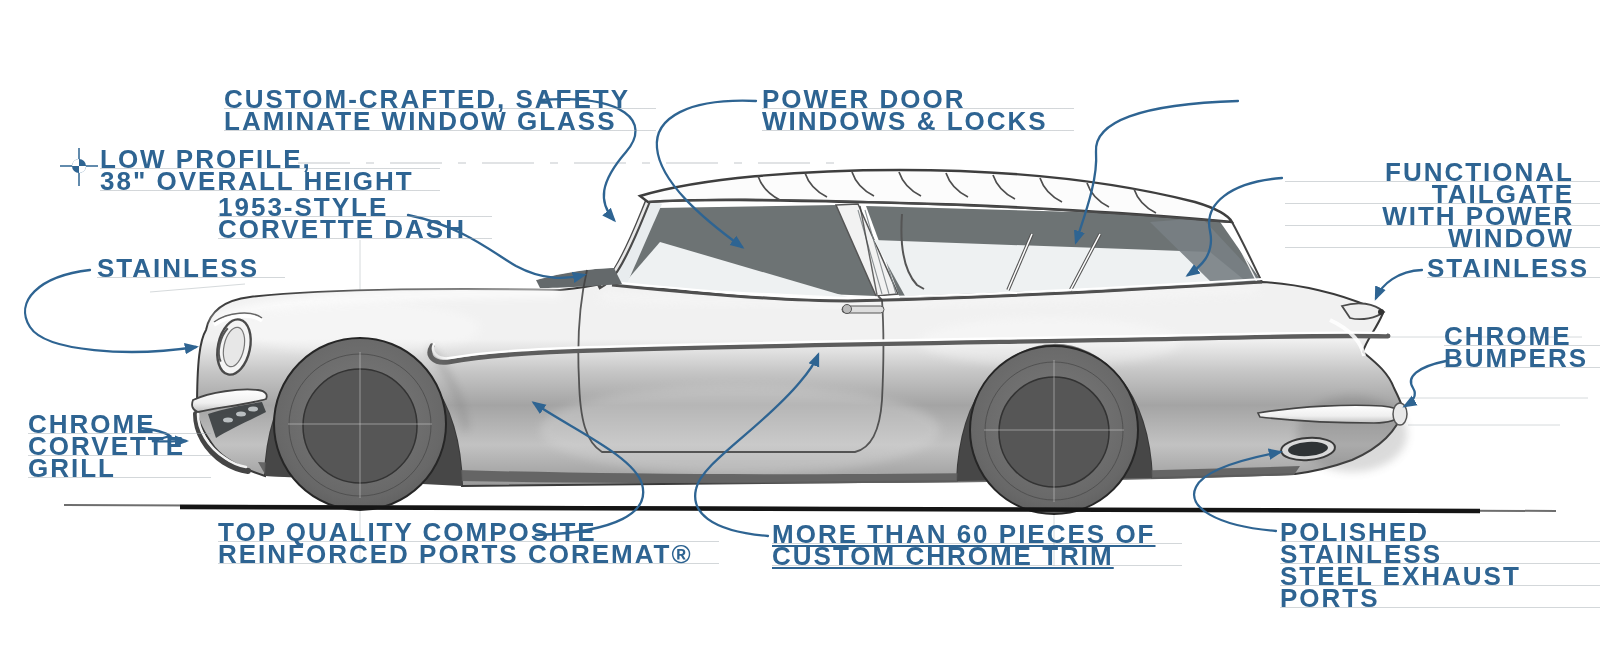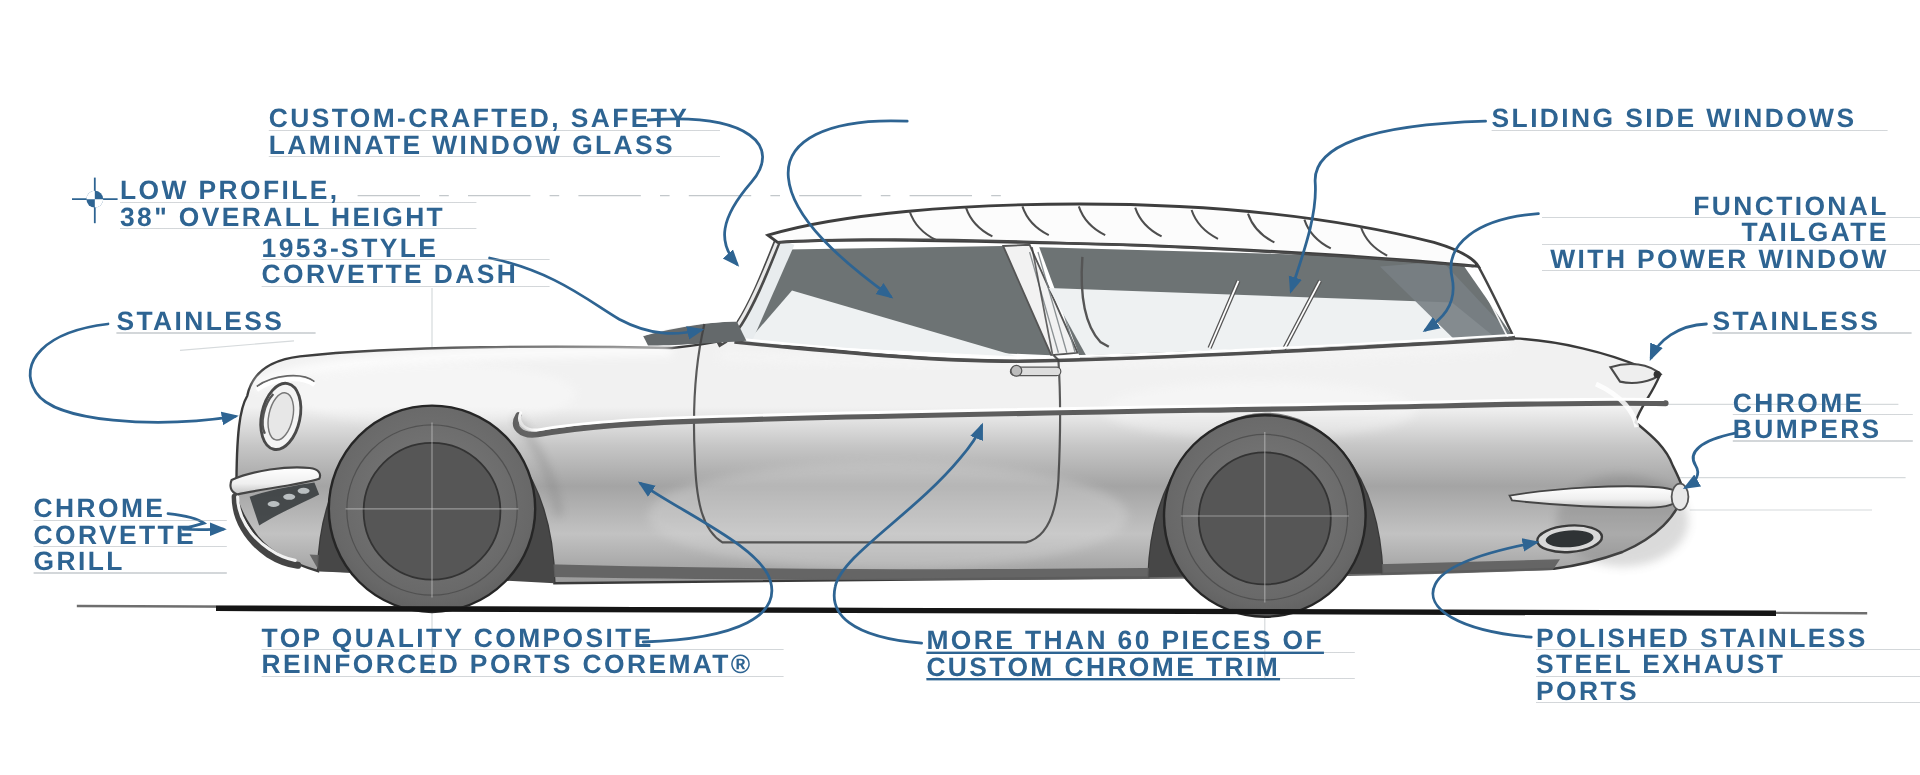--- a/index.html
+++ b/index.html
@@ -3,21 +3,21 @@
 <meta charset="utf-8">
 <style>
   html,body{margin:0;padding:0;background:#ffffff;}
   .stage{
     position:relative;width:1600px;height:646px;background:#ffffff;overflow:hidden;
     font-family:"Liberation Sans",sans-serif;
   }
   .stage svg{position:absolute;left:0;top:0;}
   .lbl{
     position:absolute;
-    font-weight:bold;font-size:22px;line-height:22px;letter-spacing:2px;
+    font-weight:bold;font-size:26px;line-height:22px;letter-spacing:2px;
     color:var(--annotation-blue,#2e6492);
     white-space:pre-line;
     padding-right:26px;
     background-image:repeating-linear-gradient(to bottom,
       rgba(0,0,0,0) 0px, rgba(0,0,0,0) 20px,
       rgba(158,166,172,.45) 20px, rgba(158,166,172,.45) 21px,
       rgba(0,0,0,0) 21px, rgba(0,0,0,0) 22px);
   }
   .lbl-custom-glass{left:224px;top:88px;}
   .lbl-low-profile{left:100px;top:148px;}
@@ -274,21 +274,22 @@
 <div class="lbl lbl-custom-glass">CUSTOM-CRAFTED, SAFETY
 LAMINATE WINDOW GLASS</div>
 <div class="lbl lbl-low-profile">LOW PROFILE,
 38" OVERALL HEIGHT</div>
 <div class="lbl lbl-dash">1953-STYLE
 CORVETTE DASH</div>
 <div class="lbl lbl-headlights">STAINLESS</div>
 <div class="lbl lbl-grill">CHROME
 CORVETTE
 GRILL</div>
-<div class="lbl lbl-sliding">SLIDING SIDE WINDOWS</div>
+<div class="lbl lbl-power-door">POWER DOOR
+WINDOWS &amp; LOCKS</div>
 <div class="lbl lbl-tailgate">FUNCTIONAL TAILGATE
 WITH POWER WINDOW</div>
 <div class="lbl lbl-taillights">STAINLESS</div>
 <div class="lbl lbl-bumpers">CHROME
 BUMPERS</div>
 <div class="lbl lbl-composite">TOP QUALITY COMPOSITE
 REINFORCED PORTS COREMAT®</div>
 <div class="lbl lbl-chrome-trim">MORE THAN 60 PIECES OF
 CUSTOM CHROME TRIM</div>
 <div class="lbl lbl-exhaust">POLISHED STAINLESS

